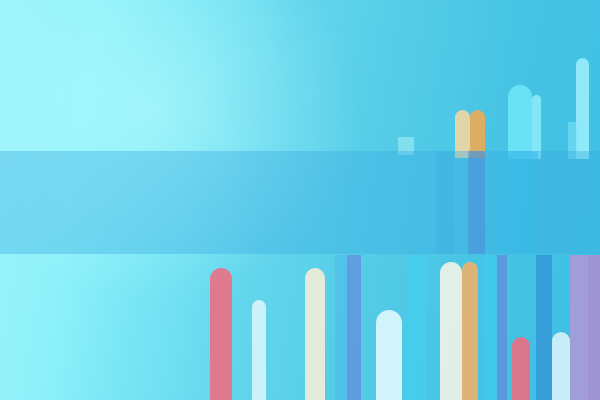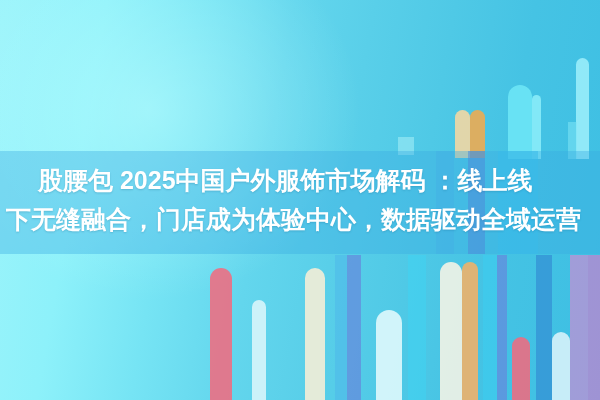--- a/index.html
+++ b/index.html
@@ -108,18 +108,14 @@
       <div class="bar flat" style="left: 497px; top: 255px; width: 10px; height: 145px; background: rgb(111, 121, 218); opacity: 0.55;"></div>
       <div class="bar" style="left: 512px; top: 337px; width: 18px; height: 63px; background: rgb(244, 105, 124); opacity: 0.85;"></div>
       <div class="bar flat" style="left: 536px; top: 255px; width: 16px; height: 145px; background: rgb(47, 127, 208); opacity: 0.55;"></div>
       <div class="bar" style="left: 552px; top: 332px; width: 18px; height: 68px; background: rgb(223, 244, 251); opacity: 0.85;"></div>
       <div class="bar flat" style="left: 570px; top: 255px; width: 18px; height: 145px; background: rgb(240, 127, 208); opacity: 0.55;"></div>
       <div class="bar flat" style="left: 588px; top: 255px; width: 12px; height: 145px; background: rgb(238, 111, 200); opacity: 0.55;"></div>
     </div>
 
   <div id="mid-band"></div>
 
-  <div id="title-block">
-    <div class="title-line" id="line1">股腰包 2025中国户外服饰市场解码 ：线上线</div>
-    <div class="title-line" id="line2">下无缝融合，门店成为体验中心，数据驱动全域运营</div>
-  </div>
 
 </div>
 
 </body></html>

